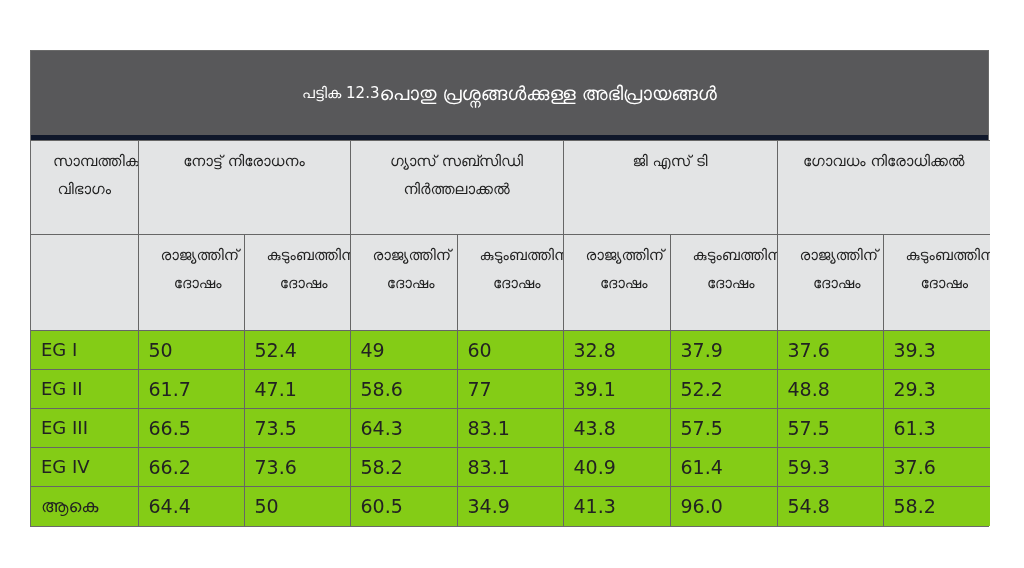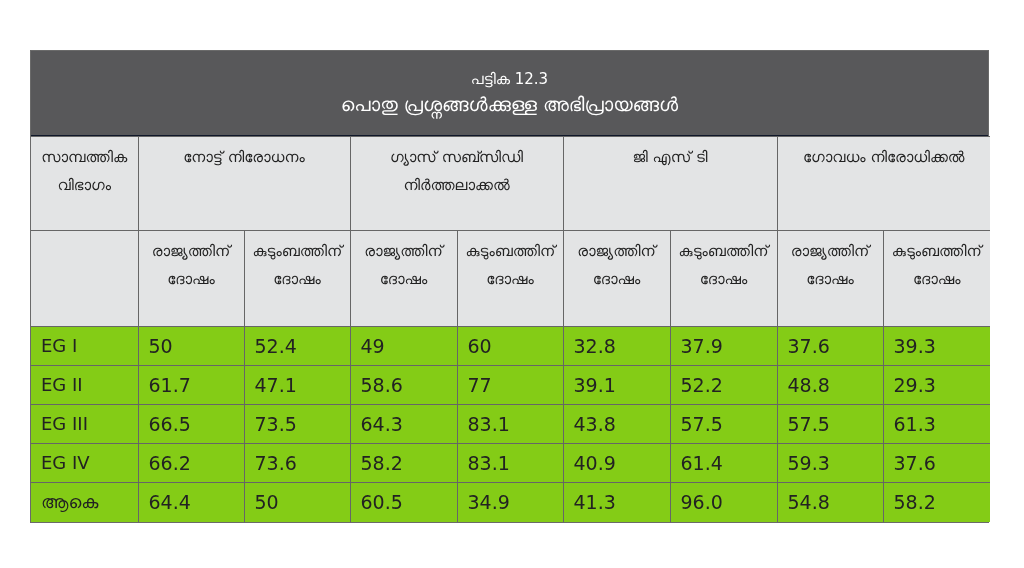--- a/index.html
+++ b/index.html
@@ -8,36 +8,36 @@
     position: relative; overflow: hidden;
     font-family: "DejaVu Sans", "Liberation Sans", sans-serif;
     color: #222;
   }
   .table-wrap {
     position: absolute; left: 30px; top: 50px; width: 959px;
     border: 1px solid #6a6a6a; box-sizing: border-box;
   }
   .title-bar {
     background: #58585a; color: #ffffff; height: 84px;
-    display: flex; flex-direction: column; align-items: center; justify-content: center;
-    border-bottom: 1px solid #0f172a;
+    display: flex; flex-direction: row; align-items: center; justify-content: center;
+    border-bottom: 5px solid #0f172a;
   }
   .title-bar .t1 { font-size: 15px; line-height: 22px; }
   .title-bar .t2 { font-size: 19px; line-height: 28px; }
   table { border-collapse: collapse; width: 100%; table-layout: fixed; }
   td, th {
-    border: 1.5px solid #666; padding: 0 8px; font-weight: normal;
+    border: 1.5px solid #666; padding: 0 22px; font-weight: normal;
     vertical-align: top; overflow: hidden;
   }
   thead th { background: #e3e4e5; font-size: 15px; line-height: 28px; }
   thead tr.h1 { height: 94px; }
   thead tr.h2 { height: 96px; }
   thead tr.h1 th { text-align: center; padding-top: 6px; }
   thead tr.h1 th.first { text-align: center; }
-  thead tr.h2 th { text-align: center; padding-top: 6px; }
+  thead tr.h2 th { text-align: right; padding-top: 6px; }
   tbody tr { height: 39px; }
   tbody td { font-size: 19px; line-height: 36px; vertical-align: middle; background: #84cc16; padding-left: 10px; }
   tbody td.label { font-size: 18px; }
   tr td:first-child, tr th:first-child { border-left: none; }
   tr td:last-child, tr th:last-child { border-right: none; }
   tbody tr:last-child td { border-bottom: none; }
 </style>
 </head>
 <body>
 

